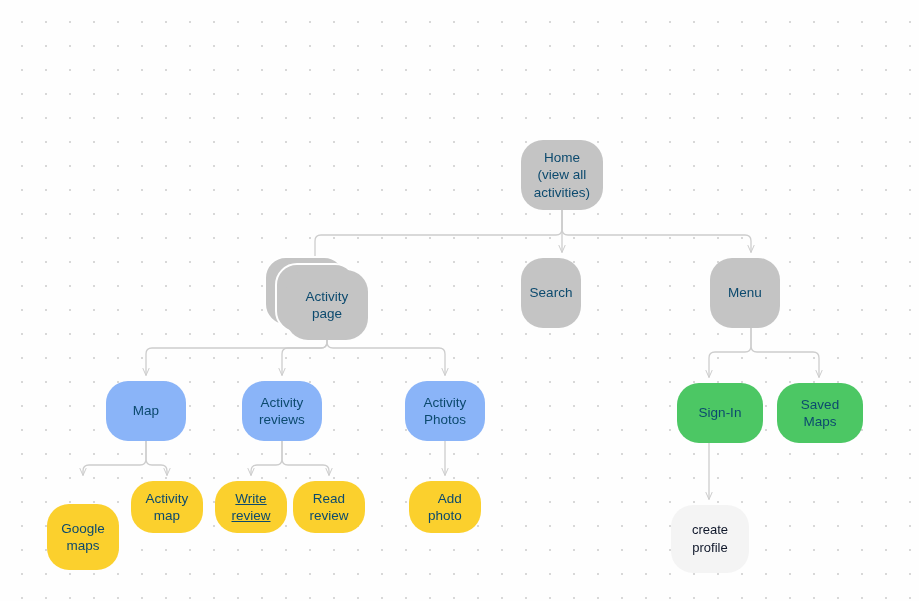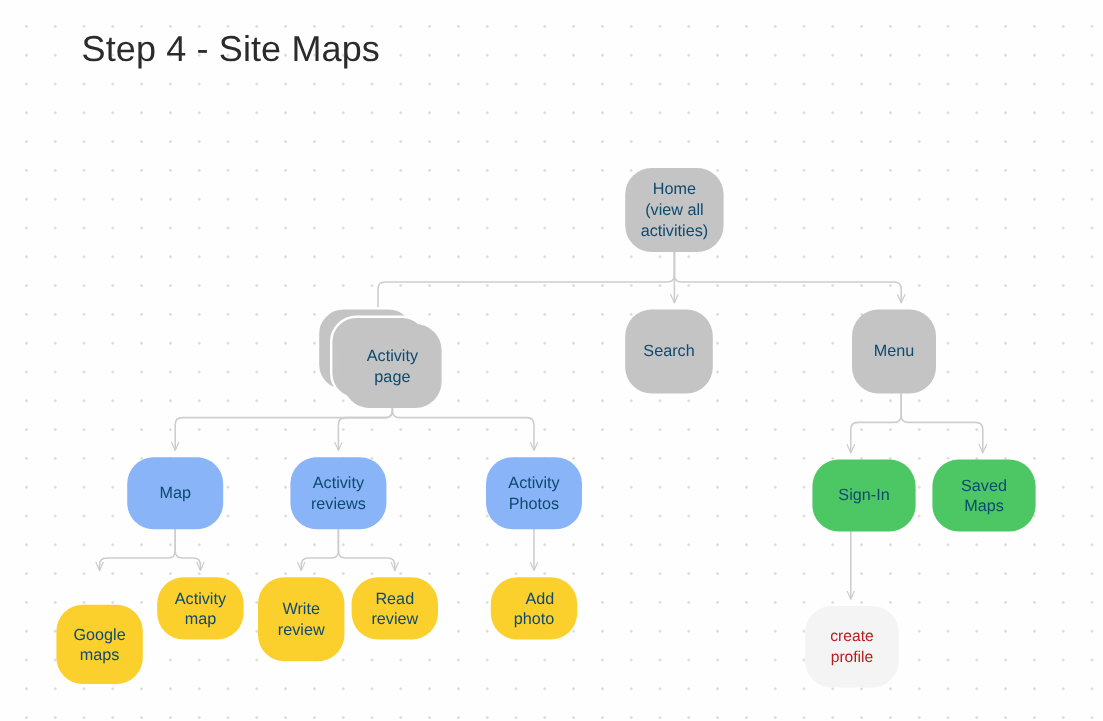--- a/index.html
+++ b/index.html
@@ -62,21 +62,21 @@
     padding: 4px 6px;
     white-space: pre-line;
   }
 
   .node.gray   { background-color: #c4c4c4; }
   .node.blue   { background-color: #8ab4f8; }
   .node.yellow { background-color: #fbd02d; }
   .node.green  { background-color: #4cc764; }
   .node.ghost  {
     background-color: #f4f4f4;
-    color: #b91c1c;
+    color: #0f172a;
     font-size: 13px;
     line-height: 18px;
   }
 
   
   .stack {
     position: absolute;
   }
   .stack .layer {
     position: absolute;
@@ -120,47 +120,46 @@
 
       <path d="M 445 441 L 445 475"></path>
 
       <path d="M 751 328 L 751 346 Q 751 352 745 352 L 715 352 Q 709 352 709 358 L 709 377"></path>
       <path d="M 751 328 L 751 346 Q 751 352 757 352 L 813 352 Q 819 352 819 358 L 819 377"></path>
 
       <path d="M 709 443 L 709 499"></path>
     </g>
   </svg>
 
-  <div id="page-title">Step 4 - Site Maps</div>
 
   <div id="nodes">
       <div class="node gray" style="left: 521px; top: 140px; width: 82px; height: 70px;">Home
 (view all
 activities)</div>
       <div class="stack" style="left: 286px; top: 270px; width: 82px; height: 70px;">
         <div class="layer" style="left: -22px; top: -14px; width: 82px; height: 70px;"></div>
         <div class="layer" style="left: -11px; top: -7px; width: 82px; height: 70px;"></div>
         <div class="node gray" style="width: 82px; height: 70px;">Activity
 page</div>
       </div>
-      <div class="node gray" style="left: 521px; top: 258px; width: 73px; height: 70px;">Search</div>
+      <div class="node gray" style="left: 521px; top: 258px; width: 60px; height: 70px;">Search</div>
       <div class="node gray" style="left: 710px; top: 258px; width: 70px; height: 70px;">Menu</div>
       <div class="node blue" style="left: 106px; top: 381px; width: 80px; height: 60px;">Map</div>
       <div class="node blue" style="left: 242px; top: 381px; width: 80px; height: 60px;">Activity
 reviews</div>
       <div class="node blue" style="left: 405px; top: 381px; width: 80px; height: 60px;">Activity
 Photos</div>
       <div class="node green" style="left: 666px; top: 383px; width: 86px; height: 60px; margin-left: 11px;">Sign-In</div>
       <div class="node green" style="left: 777px; top: 383px; width: 86px; height: 60px;">Saved
 Maps</div>
       <div class="node yellow" style="left: 47px; top: 504px; width: 72px; height: 66px;">Google
 maps</div>
       <div class="node yellow" style="left: 131px; top: 481px; width: 72px; height: 52px;">Activity
 map</div>
-      <div class="node yellow" style="left: 215px; top: 481px; width: 72px; height: 70px;">Write
+      <div class="node yellow" style="left: 215px; top: 481px; width: 72px; height: 52px; text-decoration: underline;">Write
 review</div>
       <div class="node yellow" style="left: 293px; top: 481px; width: 72px; height: 52px;">Read
 review</div>
       <div class="node yellow" style="left: 409px; top: 481px; width: 72px; height: 52px; text-align: right;">Add
 photo</div>
       <div class="node ghost" style="left: 671px; top: 505px; width: 78px; height: 68px;">create
 profile</div>
     </div>
 
 </div>

